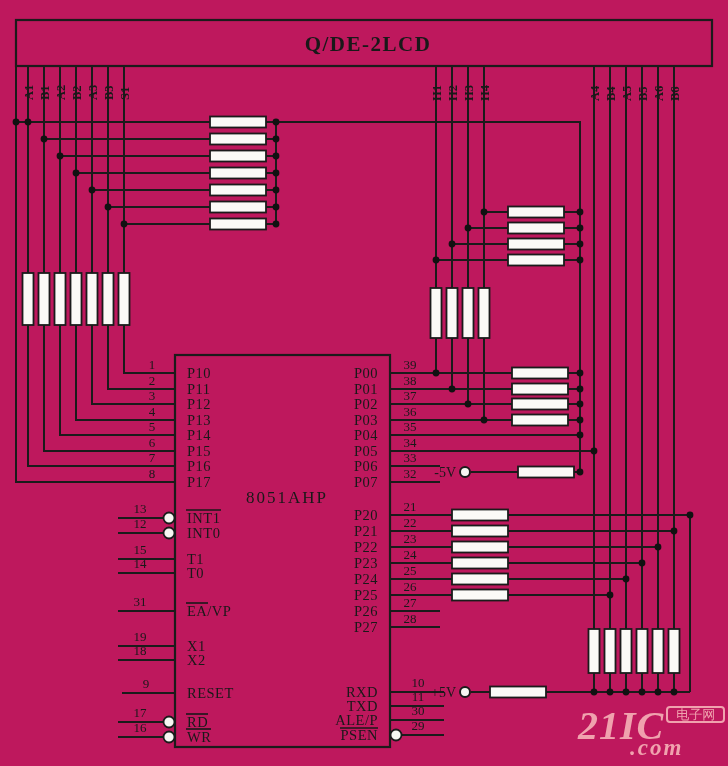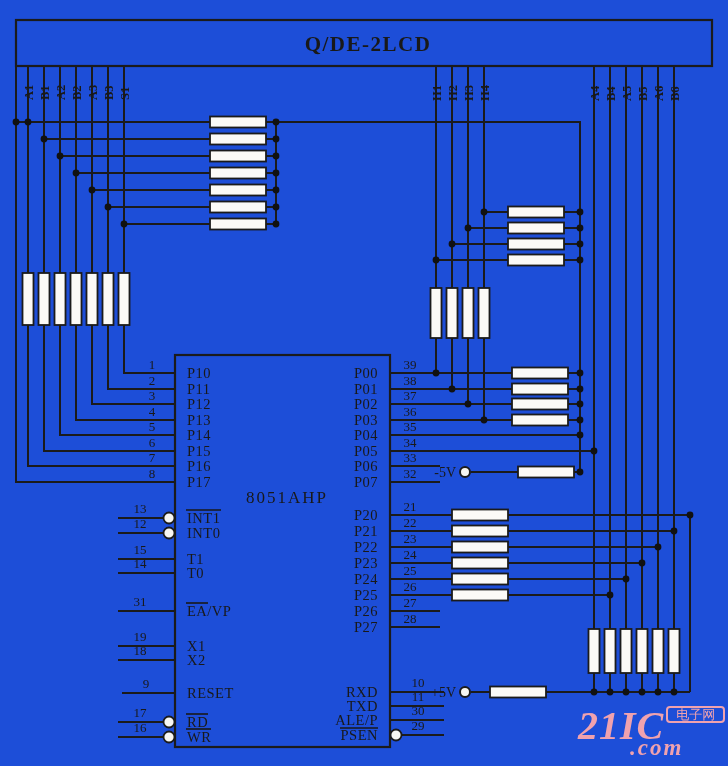--- a/index.html
+++ b/index.html
@@ -1,16 +1,16 @@
 <!DOCTYPE html>
 <html><head>
 <meta charset="utf-8">
 <style>
   html,body{margin:0;padding:0;background:#e9e7e2;}
-  .page{position:relative;width:728px;height:766px;background:#1d4ed8;overflow:hidden;
+  .page{position:relative;width:728px;height:766px;background:#be185d;overflow:hidden;
         font-family:"Liberation Serif", serif;}
   svg{display:block;}
   svg text{fill:#191919;font-family:"Liberation Serif", serif;}
   .wire{stroke:#1b1b1b;stroke-width:2;fill:none;}
   .boxline{stroke:#1b1b1b;stroke-width:2.2;fill:none;}
   .res{fill:#fbfaf7;stroke:#1b1b1b;stroke-width:1.8;}
   .dot{fill:#111;}
   .bubble{fill:#f7f6f2;stroke:#1b1b1b;stroke-width:1.8;}
   .term{fill:#f7f6f2;stroke:#1b1b1b;stroke-width:2;}
   .ovl{stroke:#191919;stroke-width:1.6;}

